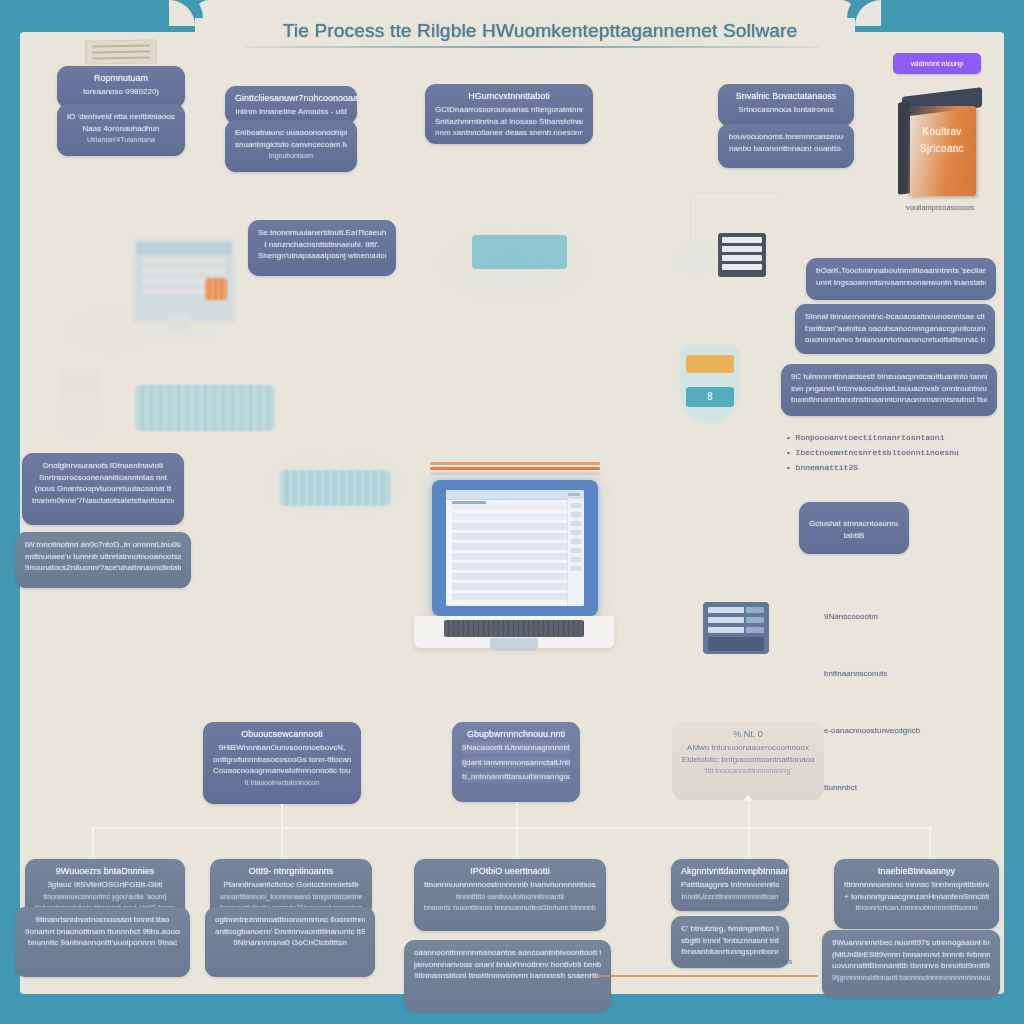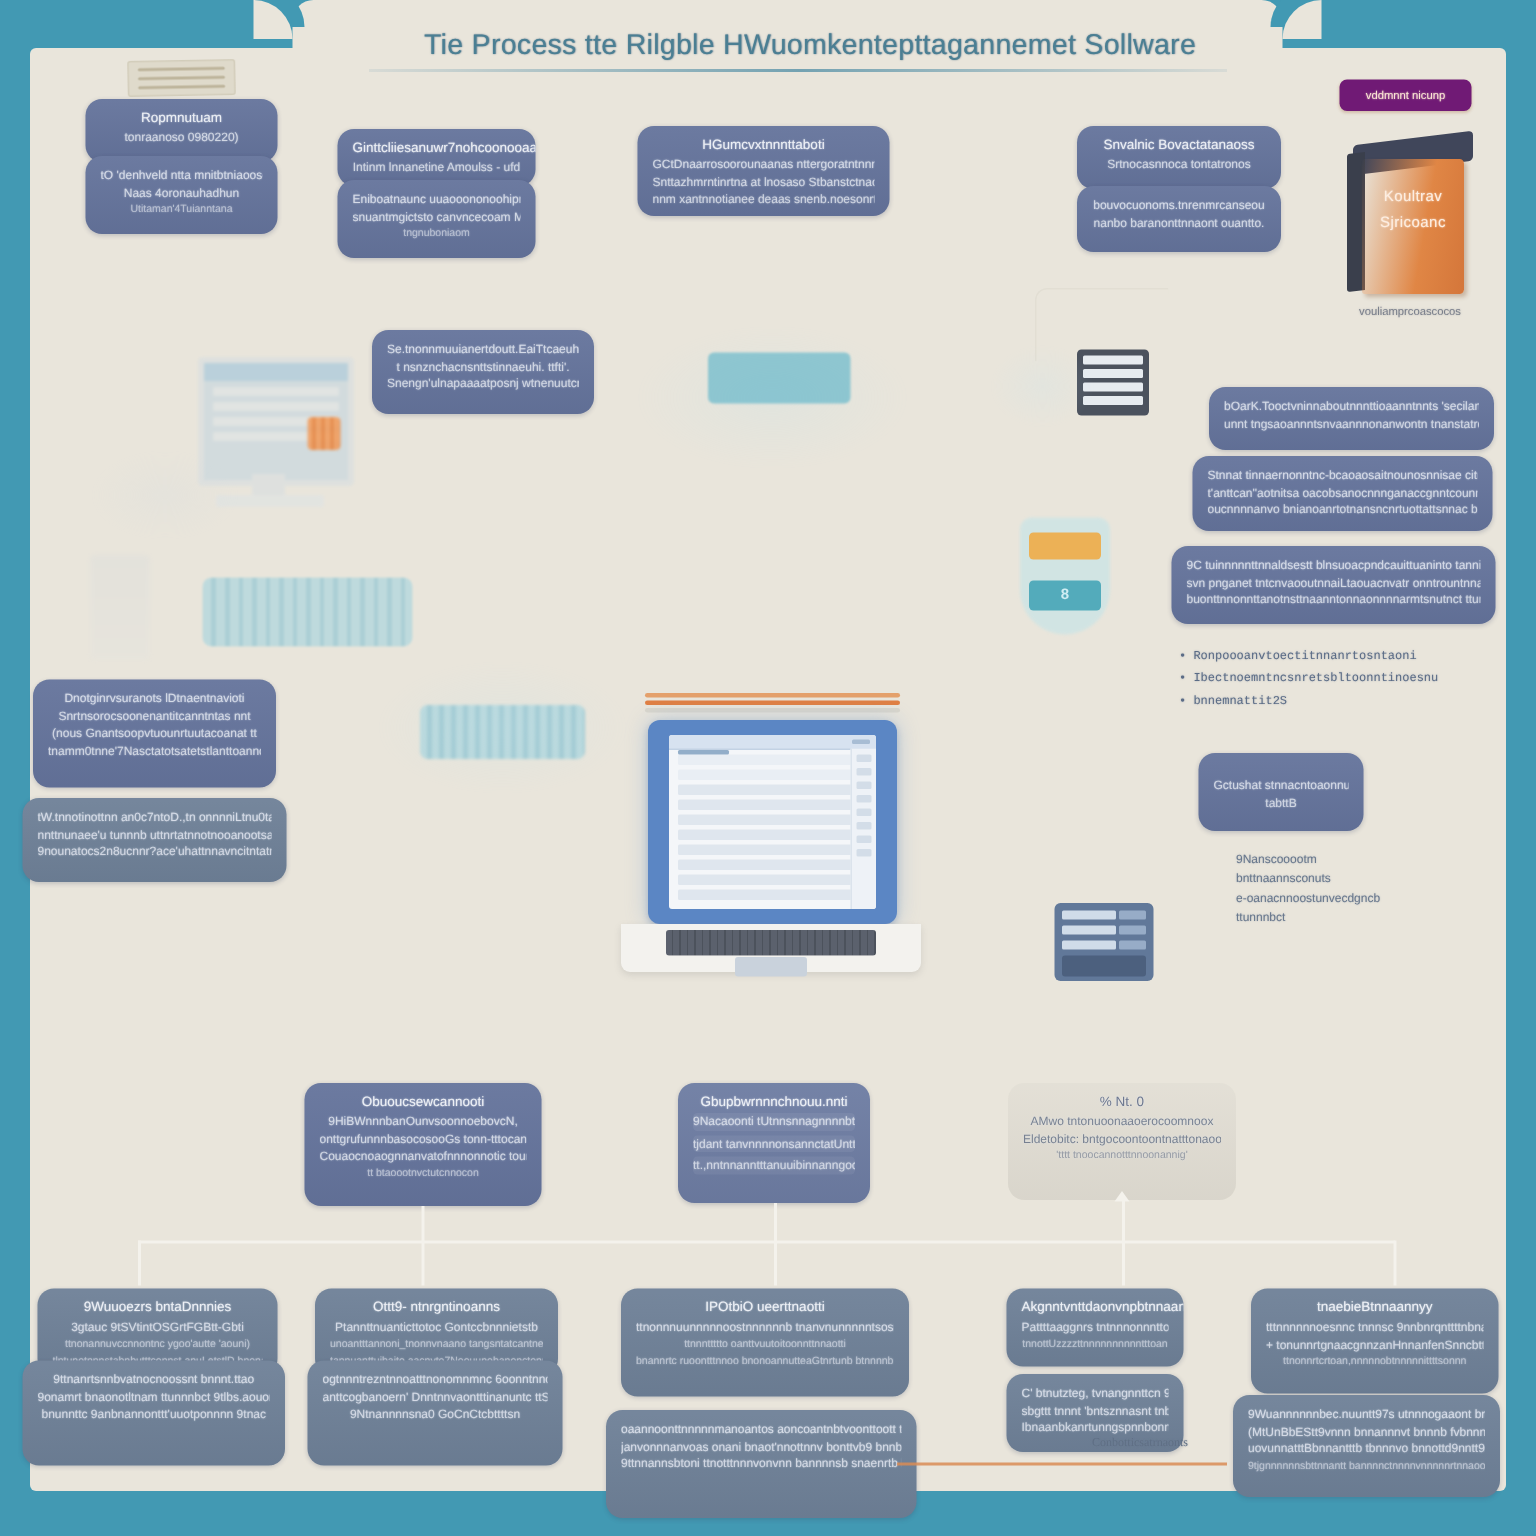--- a/index.html
+++ b/index.html
@@ -86,26 +86,27 @@
     text-shadow:0 0 1.2px rgba(110,125,150,.6);
     white-space:nowrap;
   }
   .bullets .bl:before{content:"• ";color:#5b6c86;}
 
   .plain{position:absolute;}
   .plain .pl{
     font-size:8px;color:#69788d;line-height:13px;
     text-shadow:0 0 1.1px rgba(120,135,155,.6);
     white-space:nowrap;
+    margin-top:44px;
   }
 
   
   #badge{
     position:absolute;left:893px;top:53px;width:88px;height:21px;
-    background:#701a75;border-radius:5px;
+    background:#8b5cf6;border-radius:5px;
     box-shadow:0 1px 2px rgba(160,100,60,.3);
   }
   #badge span{
     display:block;text-align:center;line-height:21px;font-size:7.5px;
     color:#fbe6d5;text-shadow:0 0 1.3px rgba(250,225,205,.85);
     white-space:nowrap;overflow:hidden;
   }
 
   
   #book{position:absolute;left:898px;top:88px;width:86px;height:110px;}

